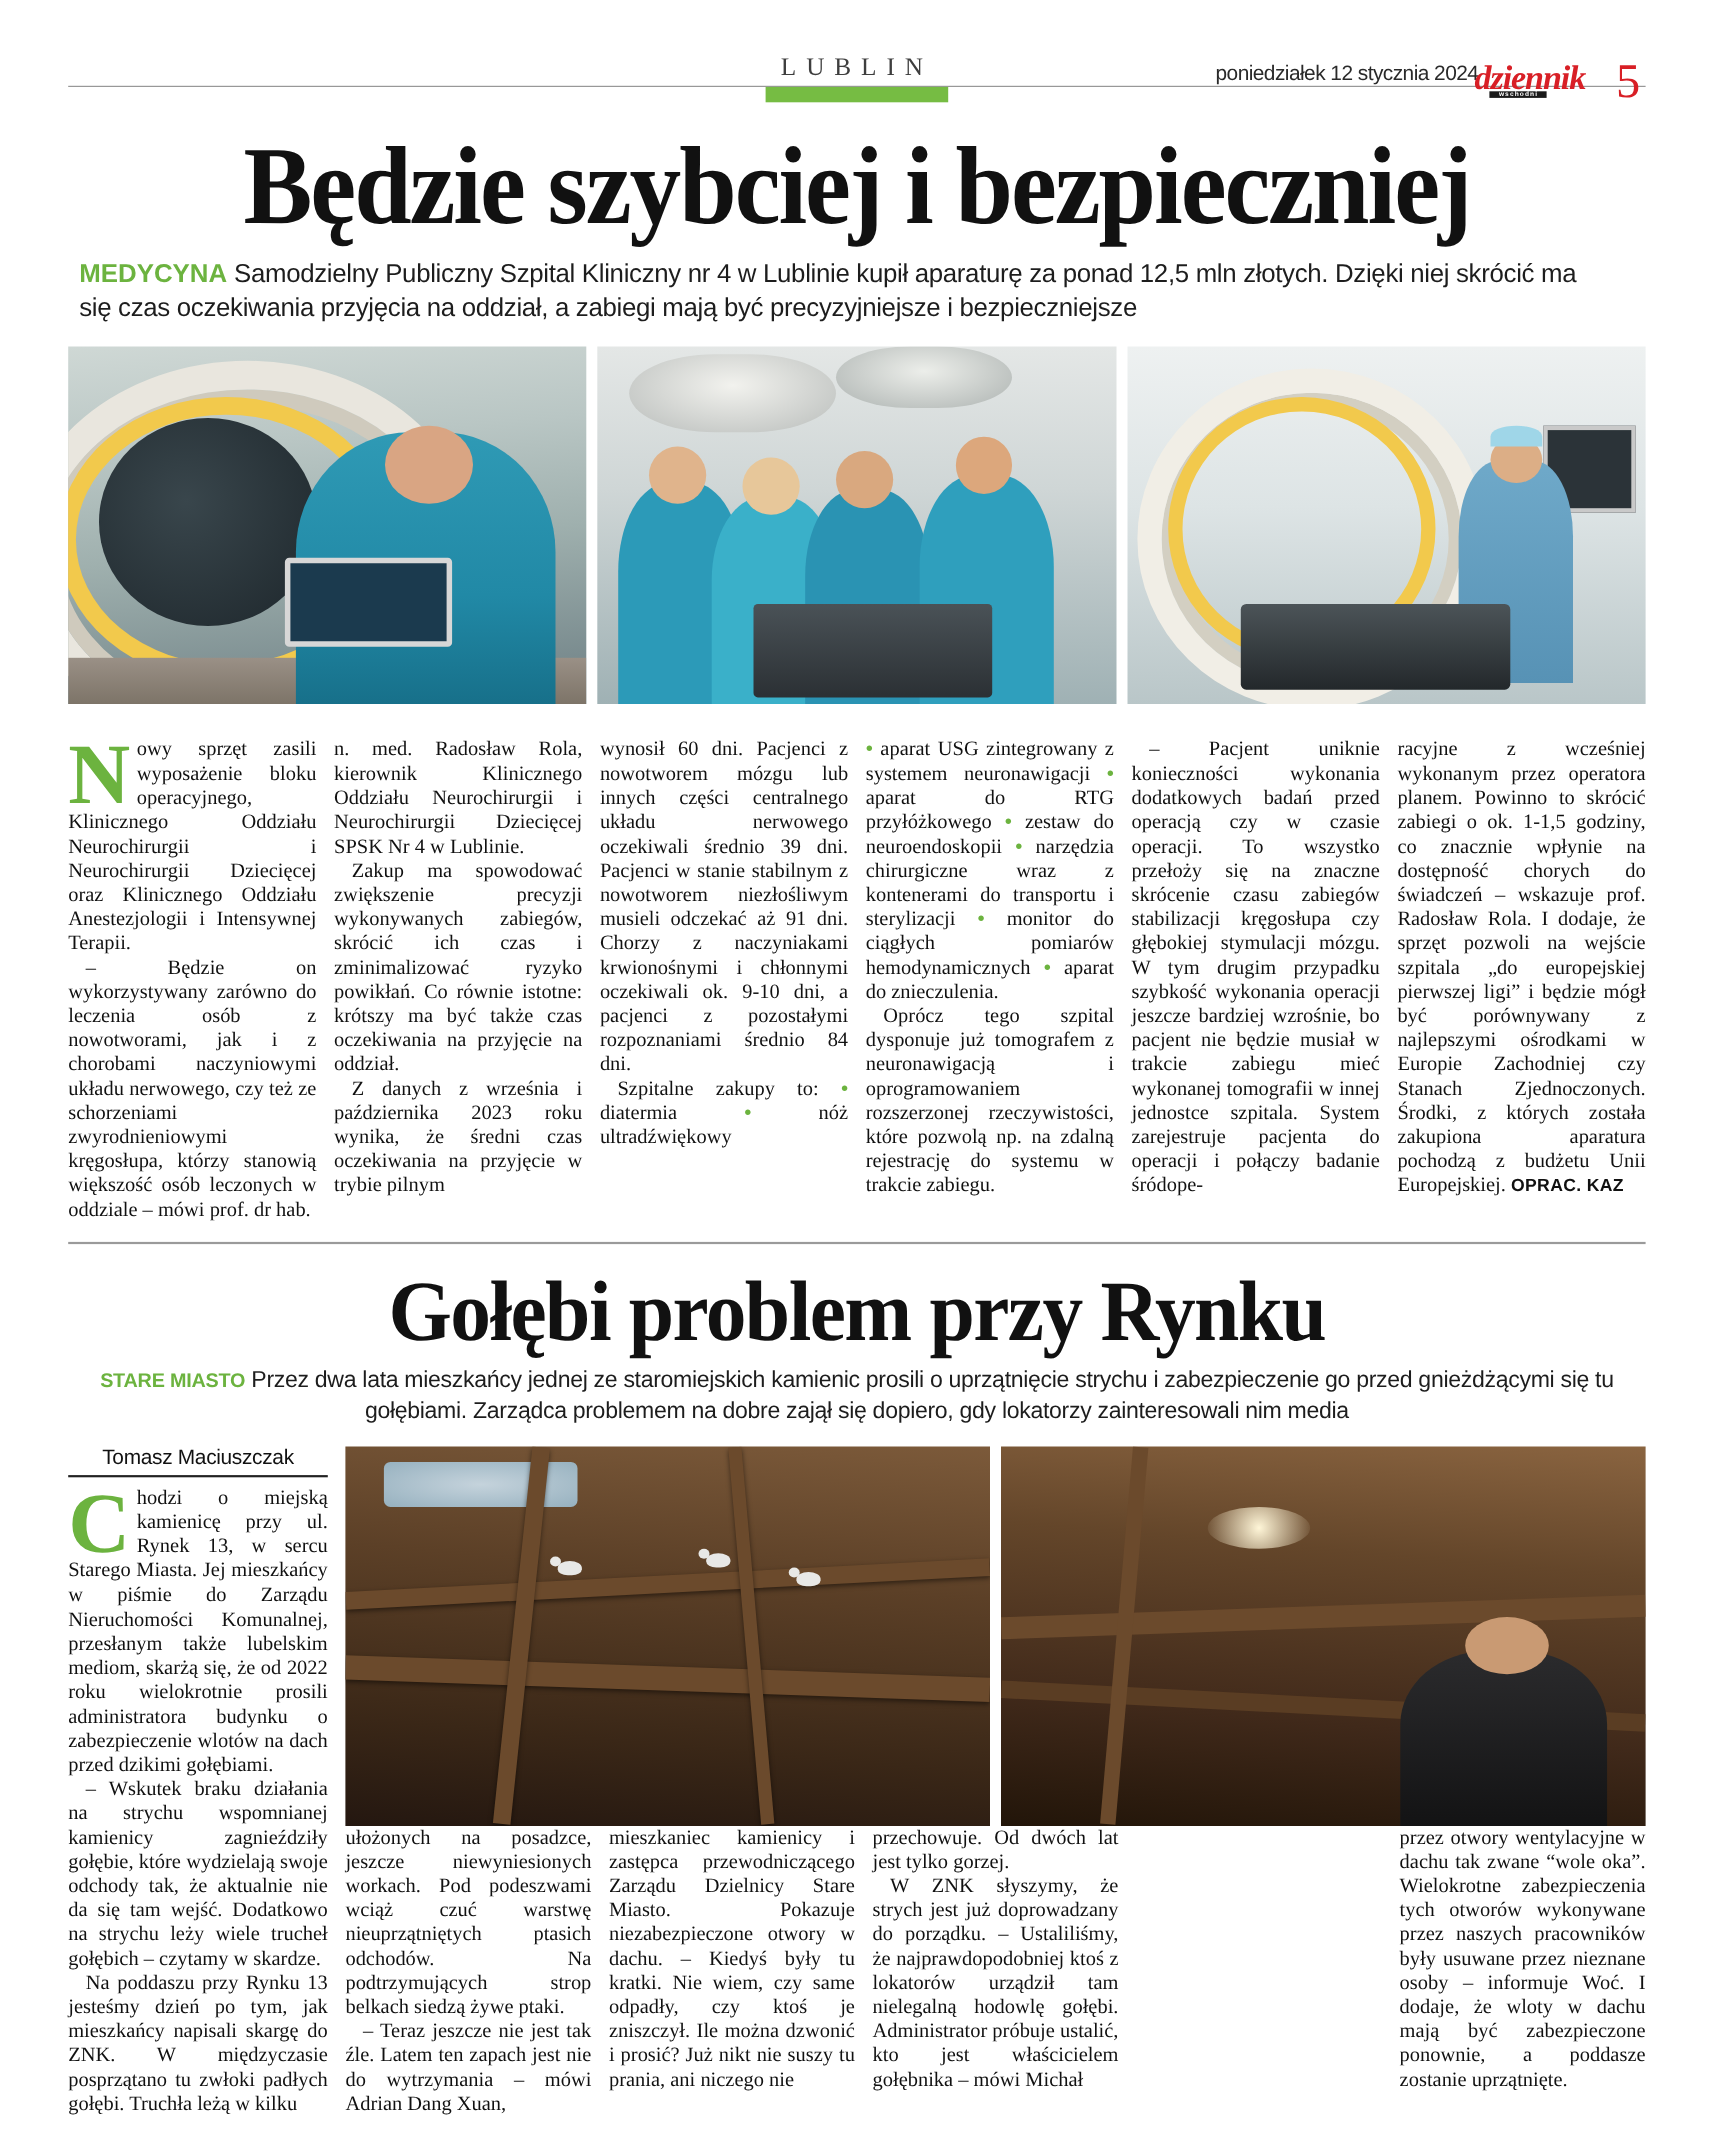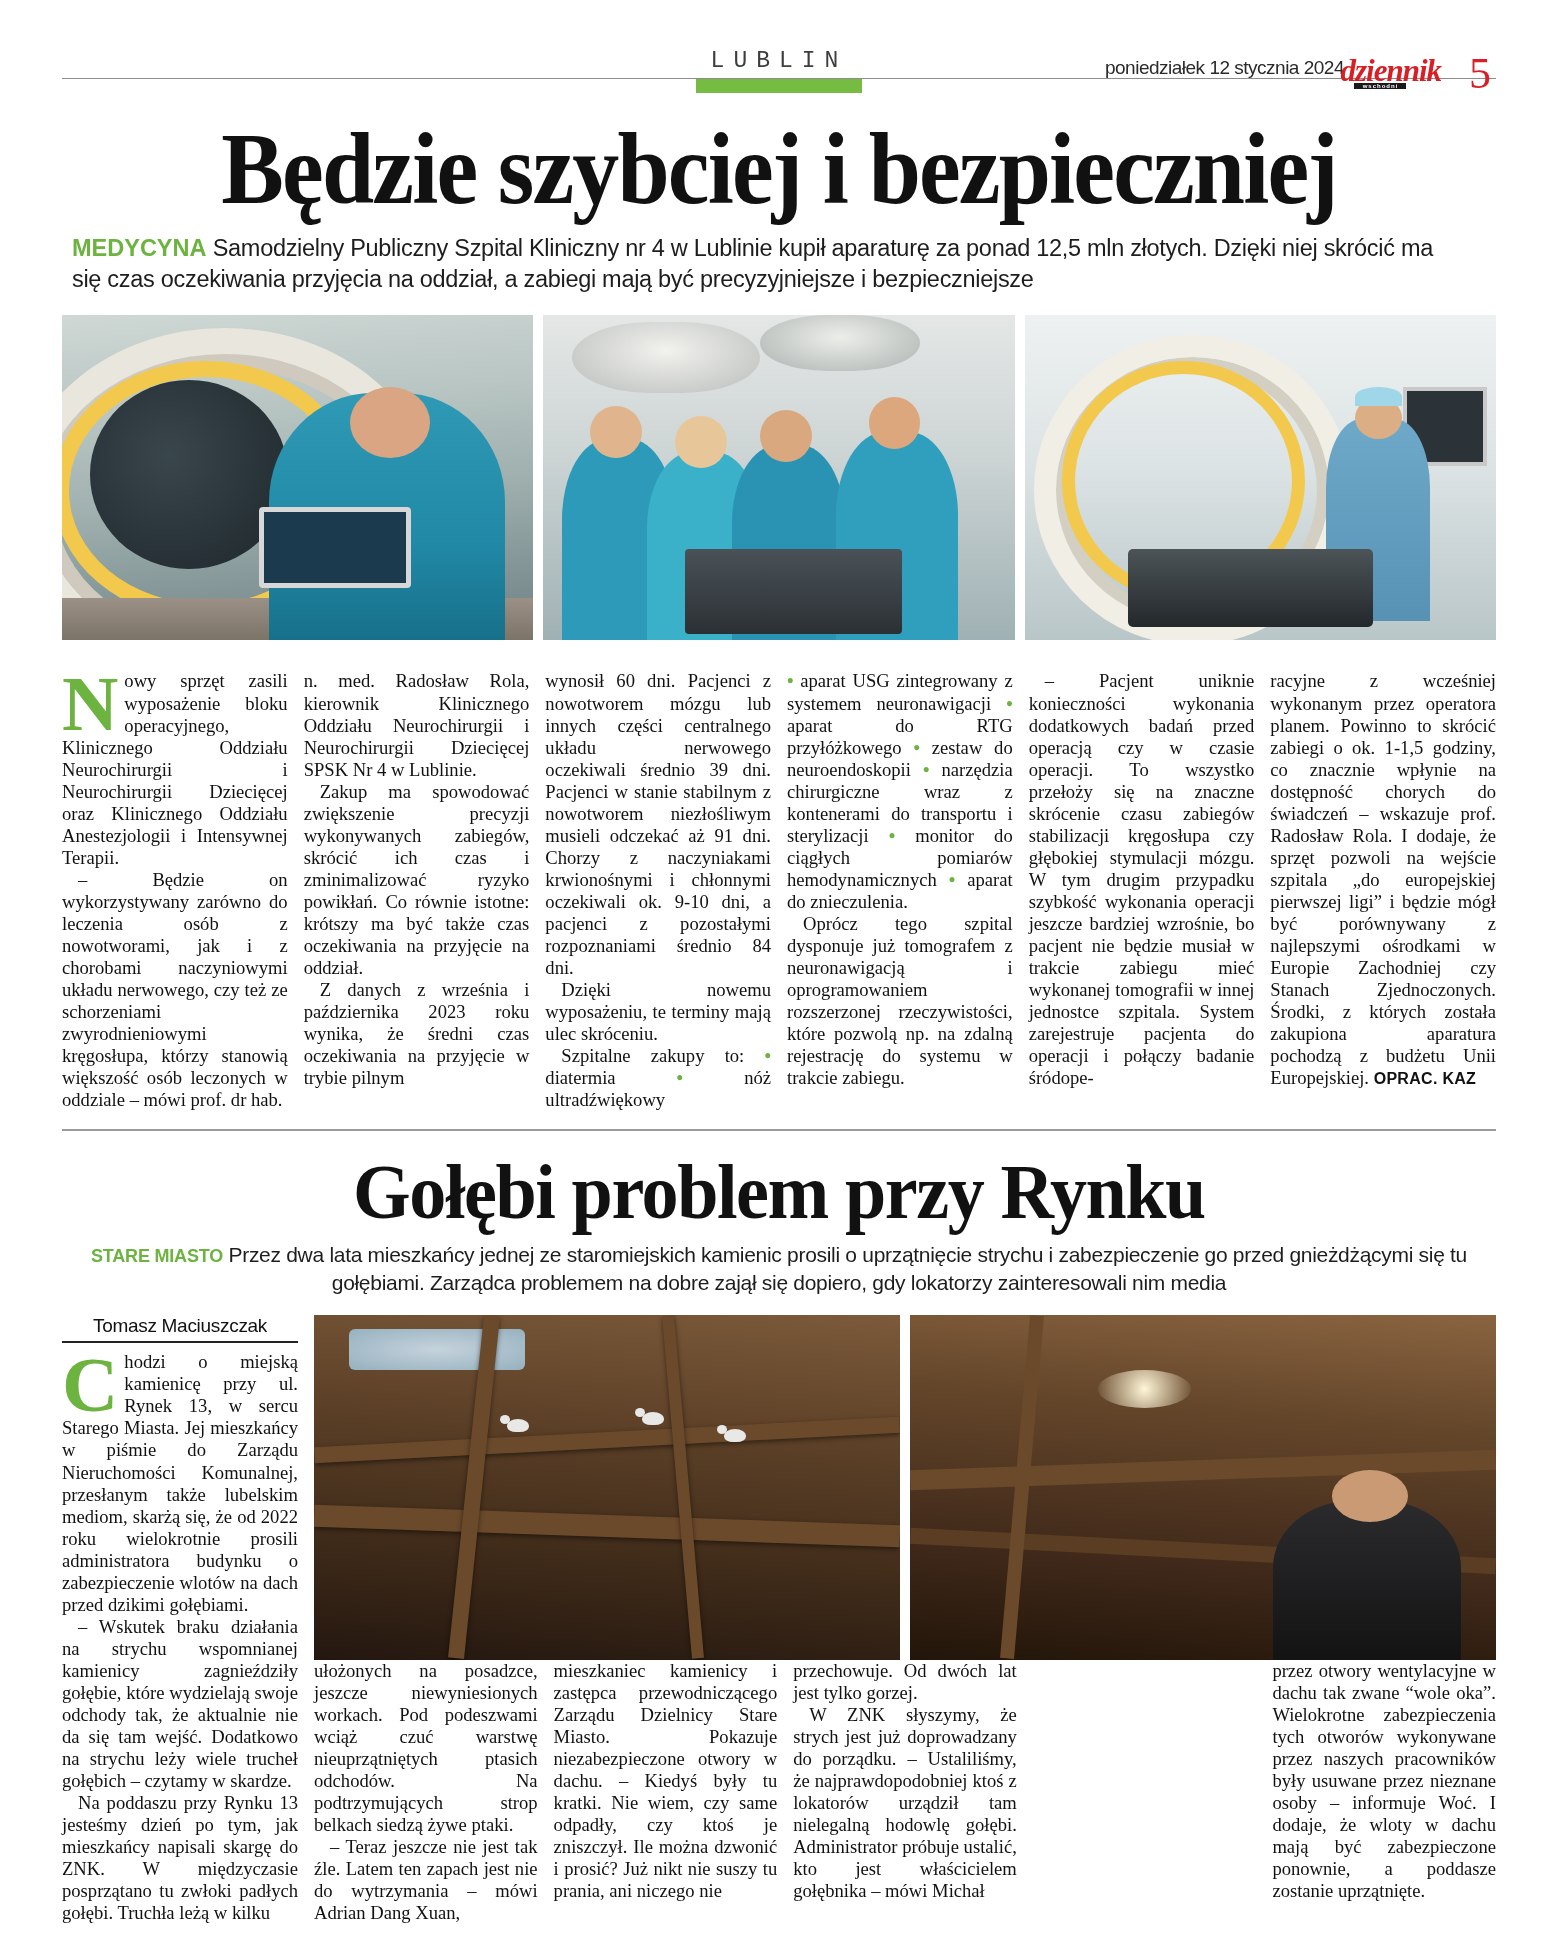--- a/index.html
+++ b/index.html
@@ -11,21 +11,21 @@
     position:relative;
     overflow:hidden;
   }
   .page{position:relative;width:1558px;height:1947px;box-sizing:border-box;padding:0 62px;}
 
   
   .masthead{position:relative;height:110px;}
   .rule-row{position:absolute;left:0;right:0;top:78px;height:1px;background:#8d8d8d;}
   .section-name{
     position:absolute;left:50%;transform:translateX(-50%);top:48px;
-    font-family:Liberation Mono, monospace;
+    font-family:Liberation Serif, serif;
     font-size:23px;letter-spacing:9px;color:#3e3e3e;font-weight:400;
   }
   .section-underline{
     position:absolute;left:50%;transform:translateX(-50%);top:79px;
     width:166px;height:14px;background:#76bc43;
   }
   .dateline{
     position:absolute;right:152px;top:57px;
     font-family:"Liberation Sans", sans-serif;
     font-size:19px;color:#2a2a2a;letter-spacing:-0.5px;
@@ -237,21 +237,20 @@
       <p class="first"><span class="dropcap">N</span><span>owy sprzęt zasili wyposażenie bloku operacyjnego, Klinicznego Oddziału Neurochirurgii i Neurochirurgii Dziecięcej oraz Klinicznego Oddziału Anestezjologii i Intensywnej Terapii.</span></p>
       <p>– Będzie on wykorzystywany zarówno do leczenia osób z nowotworami, jak i z chorobami naczyniowymi układu nerwowego, czy też ze schorzeniami zwyrodnieniowymi kręgosłupa, którzy stanowią większość osób leczonych w oddziale – mówi prof. dr hab.</p>
     </div>
     <div class="col">
       <p class="first">n. med. Radosław Rola, kierownik Klinicznego Oddziału Neurochirurgii i Neurochirurgii Dziecięcej SPSK Nr 4 w Lublinie.</p>
       <p>Zakup ma spowodować zwiększenie precyzji wykonywanych zabiegów, skrócić ich czas i zminimalizować ryzyko powikłań. Co równie istotne: krótszy ma być także czas oczekiwania na przyjęcie na oddział.</p>
       <p>Z danych z września i października 2023 roku wynika, że średni czas oczekiwania na przyjęcie w trybie pilnym</p>
     </div>
     <div class="col">
       <p class="first">wynosił 60 dni. Pacjenci z nowotworem mózgu lub innych części centralnego układu nerwowego oczekiwali średnio 39 dni. Pacjenci w stanie stabilnym z nowotworem niezłośliwym musieli odczekać aż 91 dni. Chorzy z naczyniakami krwionośnymi i chłonnymi oczekiwali ok. 9-10 dni, a pacjenci z pozostałymi rozpoznaniami średnio 84 dni.</p>
-      <p>Dzięki nowemu wyposażeniu, te terminy mają ulec skróceniu.</p>
       <p><span>Szpitalne zakupy to:</span><span id="purchase-a"> <span class="bull">•</span> diatermia <span class="bull">•</span> nóż ultradźwiękowy</span></p>
     </div>
     <div class="col">
       <p class="first"><span id="purchase-b"><span class="bull">•</span> aparat USG zintegrowany z systemem neuronawigacji <span class="bull">•</span> aparat do RTG przyłóżkowego <span class="bull">•</span> zestaw do neuroendoskopii <span class="bull">•</span> narzędzia chirurgiczne wraz z kontenerami do transportu i sterylizacji <span class="bull">•</span> monitor do ciągłych pomiarów hemodynamicznych <span class="bull">•</span> aparat do znieczulenia.</span></p>
       <p>Oprócz tego szpital dysponuje już tomografem z neuronawigacją i oprogramowaniem rozszerzonej rzeczywistości, które pozwolą np. na zdalną rejestrację do systemu w trakcie zabiegu.</p>
     </div>
     <div class="col">
       <p class="first" style="text-indent:16px">– Pacjent uniknie konieczności wykonania dodatkowych badań przed operacją czy w czasie operacji. To wszystko przełoży się na znaczne skrócenie czasu zabiegów stabilizacji kręgosłupa czy głębokiej stymulacji mózgu. W tym drugim przypadku szybkość wykonania operacji jeszcze bardziej wzrośnie, bo pacjent nie będzie musiał w trakcie zabiegu mieć wykonanej tomografii w innej jednostce szpitala. System zarejestruje pacjenta do operacji i połączy badanie śródope-</p>
     </div>
     <div class="col">

